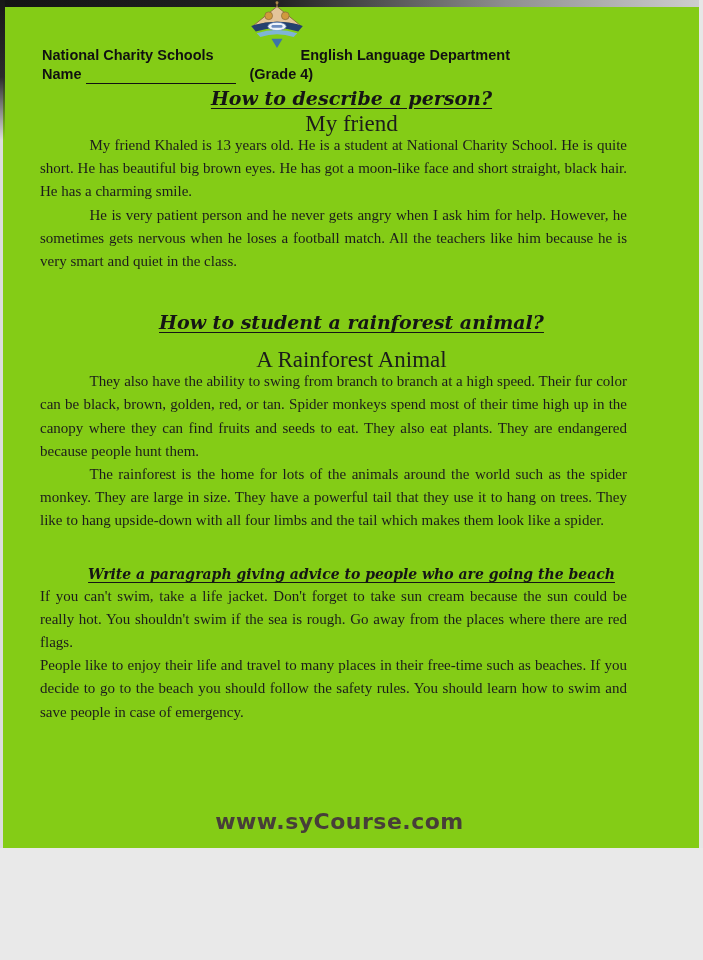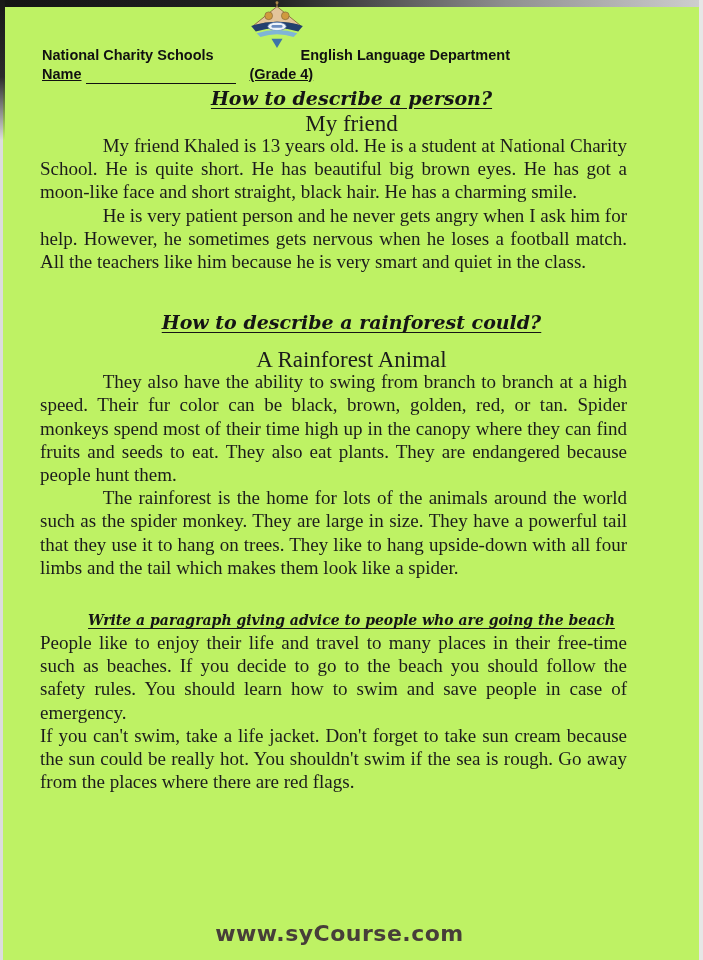--- a/index.html
+++ b/index.html
@@ -1,19 +1,19 @@
 <!DOCTYPE html>
 <html><head>
 <meta charset="utf-8">
 <style>
   html,body{margin:0;padding:0;background:#e9e9e9;}
   .page{
     position:relative;
-    width:703px;height:960px;
-    background:#bef264;
+    width:703px;height:848px;
+    background:#84cc16;
     overflow:hidden;
     font-family:"Liberation Serif", serif;
     color:#1c1c1c;
     margin:0 auto;
   }
   
   .edge-top{
     position:absolute;top:0;left:0;width:703px;height:7px;
     background:linear-gradient(to right,#141414 0%,#232323 40%,#8f8f8f 72%,#cfcfcf 100%);
   }
@@ -26,41 +26,41 @@
     background:#dcdcdc;
   }
   .edge-right{
     position:absolute;top:0;right:0;width:4px;height:960px;
     background:#e6e6e6;
   }
   
   .logo{position:absolute;top:1px;left:247px;width:60px;height:48px;}
   .hdr{margin-top:46px;font-family:"Liberation Sans", sans-serif;font-weight:600;font-size:14.5px;line-height:19px;color:#111;}
   .hdr-row1{display:flex;justify-content:space-between;padding:0 193px 0 42px;}
-  .hdr-row2{display:flex;align-items:flex-end;padding-left:42px;height:19px;text-decoration:underline;}
+  .hdr-row2{display:flex;align-items:flex-end;padding-left:42px;height:19px;}
   .name-line{display:inline-block;width:150px;border-bottom:1.6px solid #111;height:14px;margin-left:4px;}
   .grade{margin-left:14px;}
   
   .sec-heading{
     margin:0;text-align:center;
     font-family:"DejaVu Serif", serif;
     font-style:italic;font-weight:bold;
     font-size:19px;line-height:22px;color:#151515;
     text-decoration:underline;
     text-underline-offset:3px;
   }
   .h1{margin-top:3px;text-align:center;}
   .h2{margin-top:38px;}
   .h3{margin-top:30px;font-size:14px;}
   .subtitle{text-align:center;font-size:23px;line-height:20px;margin-top:5px;}
   .subtitle2{margin-top:17px;}
   
   p.body{
     margin:0 76px 0 40px;
-    font-size:19px;line-height:23.2px;
+    font-size:15px;line-height:23.2px;
     text-align:justify;
   }
   p.indent{text-indent:3.3em;}
   .p1{margin-top:7px;}
   .p2{margin-top:27px;}
   .p3{margin-top:10px;}
   .p4{margin-top:19px;}
   .p5{margin-top:16px;}
   .p6{margin-top:15px;}
   
@@ -108,26 +108,26 @@
       <span class="name-line"></span>
       <span class="grade">(Grade 4)</span>
     </div>
   </div>
 
   <h2 class="sec-heading h1">How to describe a person?</h2>
   <div class="subtitle">My friend</div>
   <p class="body indent p1">My friend Khaled is 13 years old. He is a student at National Charity School. He is quite short. He has beautiful big brown eyes. He has got a moon-like face and short straight, black hair. He has a charming smile.</p>
   <p class="body indent p2">He is very patient person and he never gets angry when I ask him for help. However, he sometimes gets nervous when he loses a football match. All the teachers like him because he is very smart and quiet in the class.</p>
 
-  <h2 class="sec-heading h2">How to describe a rainforest could?</h2>
+  <h2 class="sec-heading h2">How to student a rainforest animal?</h2>
   <div class="subtitle subtitle2">A Rainforest Animal</div>
   <p class="body indent p4">They also have the ability to swing from branch to branch at a high speed. Their fur color can be black, brown, golden, red, or tan. Spider monkeys spend most of their time high up in the canopy where they can find fruits and seeds to eat. They also eat plants. They are endangered because people hunt them.</p>
   <p class="body indent p3">The rainforest is the home for lots of the animals around the world such as the spider monkey. They are large in size. They have a powerful tail that they use it to hang on trees. They like to hang upside-down with all four limbs and the tail which makes them look like a spider.</p>
 
   <h2 class="sec-heading h3">Write a paragraph giving advice to people who are going the beach</h2>
+  <p class="body p6">If you can't swim, take a life jacket. Don't forget to take sun cream because the sun could be really hot. You shouldn't swim if the sea is rough. Go away from the places where there are red flags.</p>
   <p class="body p5">People like to enjoy their life and travel to many places in their free-time such as beaches. If you decide to go to the beach you should follow the safety rules. You should learn how to swim and save people in case of emergency.</p>
-  <p class="body p6">If you can't swim, take a life jacket. Don't forget to take sun cream because the sun could be really hot. You shouldn't swim if the sea is rough. Go away from the places where there are red flags.</p>
 
   <div class="footer">
     <span class="footer-site">www.syCourse.com</span>
   </div>
 
 </div>
 
 </body></html>

